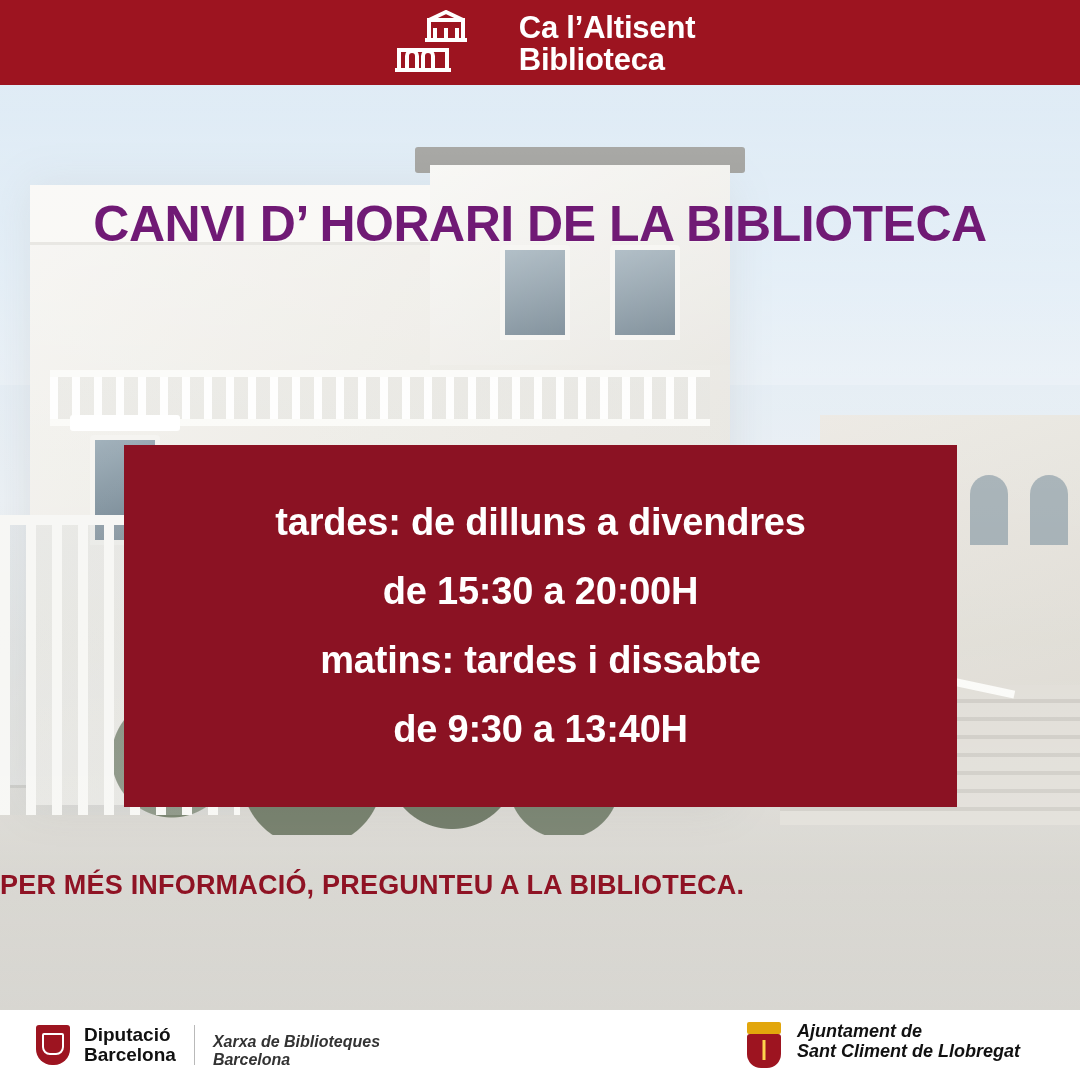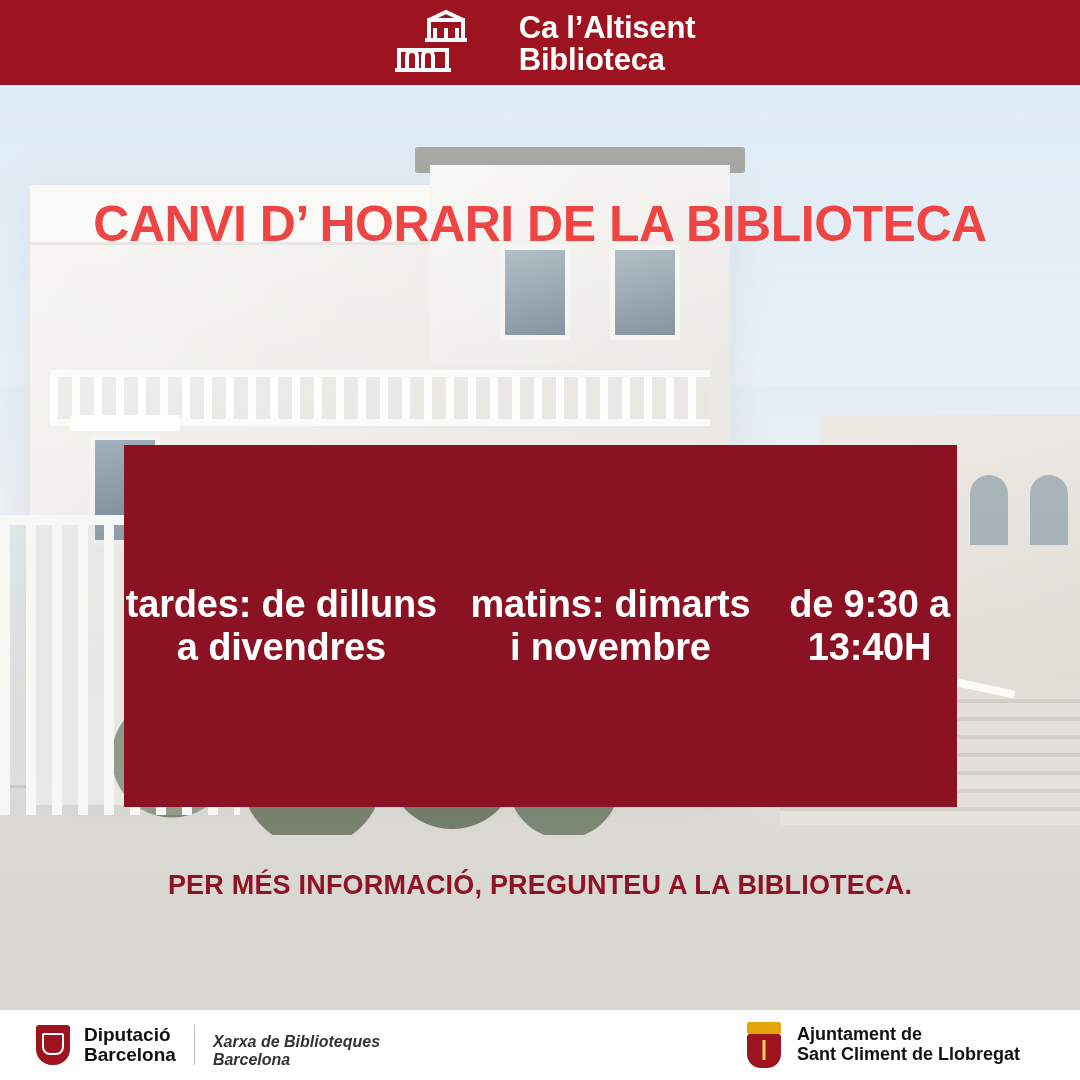--- a/index.html
+++ b/index.html
@@ -139,70 +139,70 @@
     position: absolute; inset: 0;
     background: linear-gradient(rgba(255,255,255,0.45) 0%, rgba(255,255,255,0.18) 35%, rgba(255,255,255,0.10) 60%, rgba(255,255,255,0.28) 100%);
   }
 
   
   .content { position: absolute; top: 85px; left: 0; width: 1080px; height: 925px; z-index: 4; }
 
   .title {
     position: absolute; top: 110px; left: 0; width: 1080px;
     text-align: center;
-    color: #ef4444;
+    color: #701a75;
     font-size: 50px;
     font-weight: bold;
     letter-spacing: -0.5px;
     text-shadow: 0 1px 0 rgba(255,255,255,0.35);
   }
   .subtitle {
     position: absolute; top: 220px; left: 0; width: 1080px;
     text-align: center;
     color: #121212;
     font-size: 43px;
     font-weight: bold;
     font-style: italic;
     letter-spacing: -0.4px;
   }
   .hours-box {
     position: absolute; top: 360px; left: 124px;
     width: 833px; height: 362px;
     background: #8b1223;
-    display: flex; flex-direction: row;
+    display: flex; flex-direction: column;
     align-items: center; justify-content: center;
     gap: 26px;
   }
   .hours-line {
     color: #ffffff;
     font-size: 38px;
     font-weight: bold;
     text-align: center;
     letter-spacing: -0.2px;
   }
   .footnote {
     position: absolute; top: 785px; left: 0; width: 1080px;
-    text-align: center;
+    text-align: left;
     color: #8f1324;
     font-size: 27px;
     font-weight: bold;
     letter-spacing: 0.2px;
   }
 
   
   .footer {
     position: absolute; bottom: 0; left: 0;
     width: 1080px; height: 70px;
     background: #ffffff;
     display: flex; align-items: center;
     z-index: 6;
     gap: 44px;
   }
   .footer-left { display: flex; align-items: center; gap: 14px; margin-left: 36px; }
-  .footer-right { display: flex; align-items: center; gap: 12px; margin-left: auto; margin-right: 60px; }
+  .footer-right { display: flex; gap: 12px; margin-left: auto; margin-right: 60px; font-style: italic; }
 
   .shield {
     width: 34px; height: 40px;
     background: #9d1420;
     border-radius: 3px 3px 16px 16px;
     position: relative;
   }
   .shield:before {
     content: "";
     position: absolute; left: 6px; top: 8px; right: 6px; bottom: 10px;
@@ -287,21 +287,22 @@
     <div class="stairs"></div>
     <div class="railing"></div>
     <div class="haze"></div>
   </div>
 
   <div class="content">
     <div class="title">CANVI D’ HORARI DE LA BIBLIOTECA</div>
 
     <div class="hours-box">
       <div class="hours-line">tardes: de dilluns a divendres</div>
-      <div class="hours-line">matins: dimarts i novembre</div>
+      <div class="hours-line">de 15:30 a 20:00H</div>
+      <div class="hours-line">matins: tardes i dissabte</div>
       <div class="hours-line">de 9:30 a 13:40H</div>
     </div>
 
     <div class="footnote">PER MÉS INFORMACIÓ, PREGUNTEU A LA BIBLIOTECA.</div>
   </div>
 
   <div class="footer">
     <div class="footer-left">
       <div class="shield"></div>
       <div class="dip-text">

